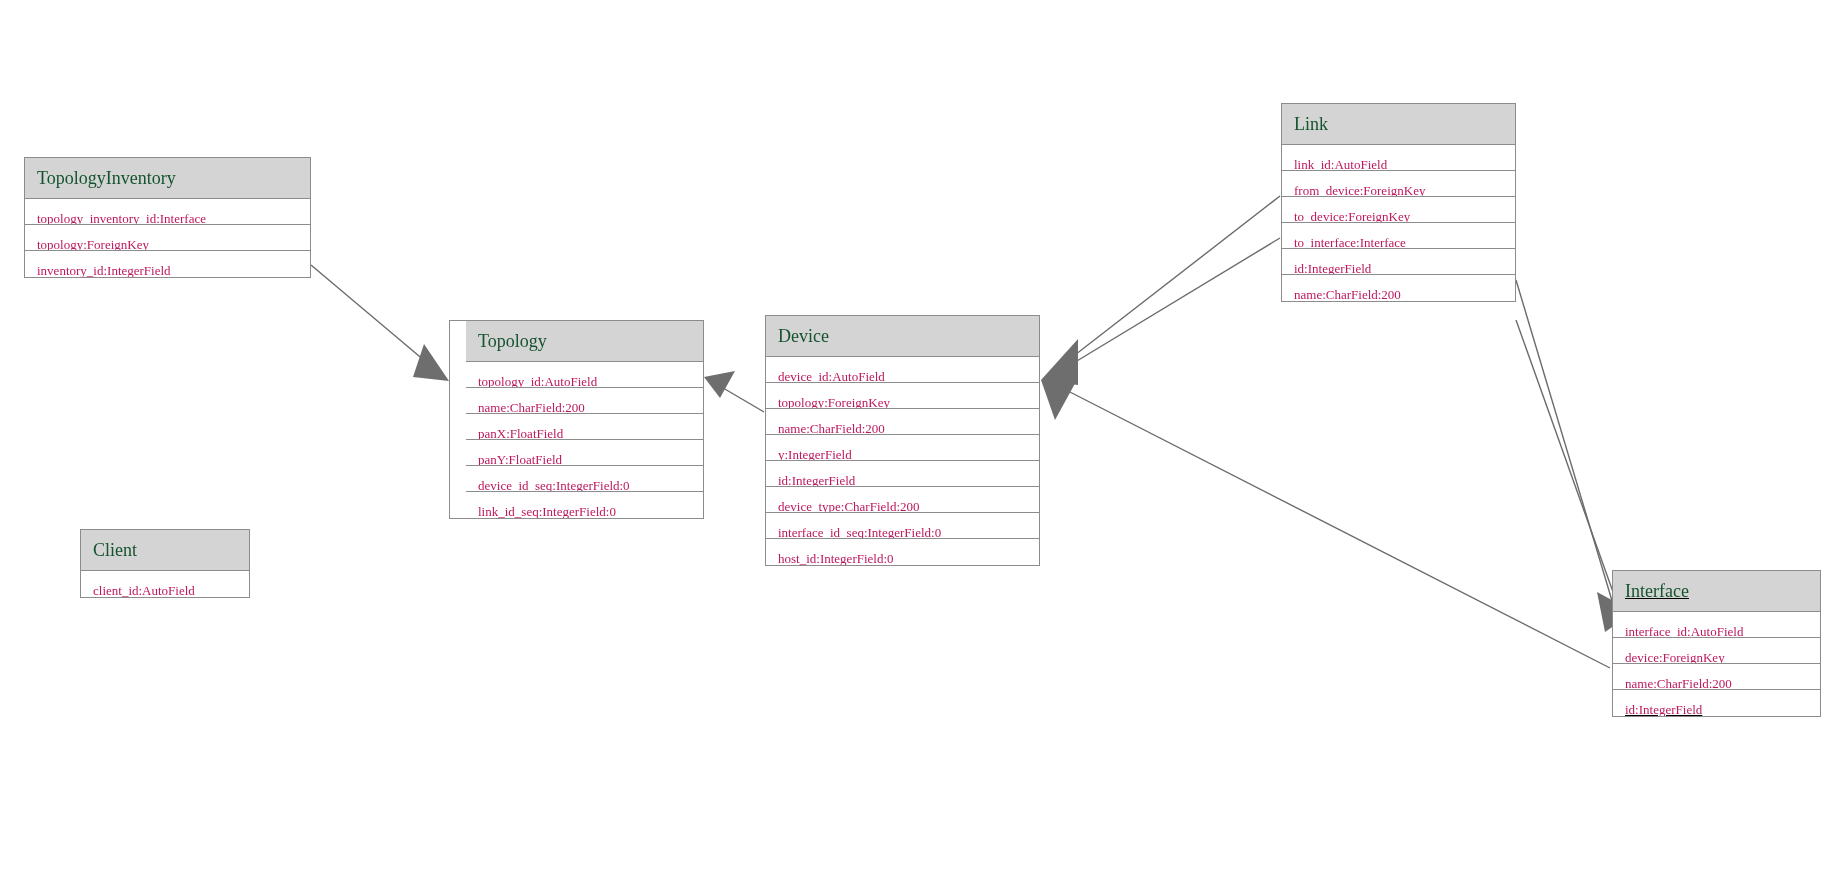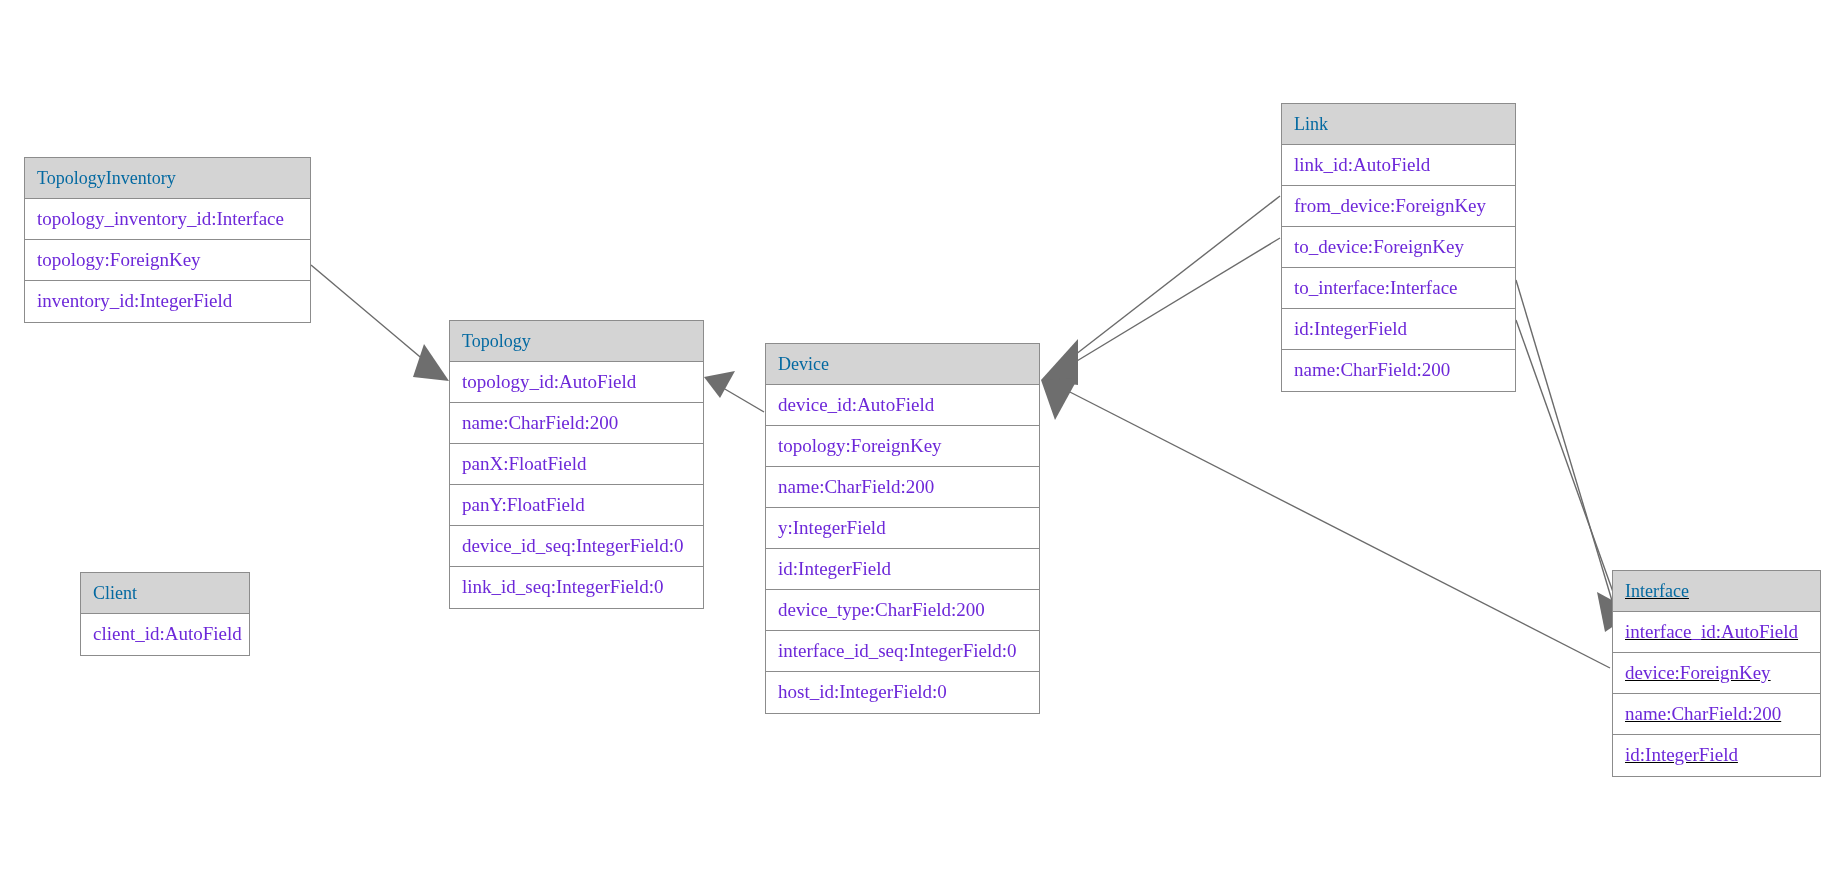--- a/index.html
+++ b/index.html
@@ -28,38 +28,38 @@
   .entity {
     position: absolute;
     z-index: 2;
     box-sizing: border-box;
     border: 1px solid #8c8c8c;
     background: #ffffff;
   }
   .entity-header {
     box-sizing: border-box;
     background: #d4d4d4;
-    color: #0369a1;
+    color: #14532d;
     font-size: 18px;
     line-height: 40px;
     height: 41px;
     padding: 0 0 0 12px;
     border-bottom: 1px solid #8c8c8c;
     white-space: nowrap;
     overflow: hidden;
   }
   .entity-rows {
     display: block;
   }
   .entity-row {
     box-sizing: border-box;
-    height: 41px;
+    height: 26px;
     line-height: 40px;
-    color: #6d28d9;
-    font-size: 19px;
+    color: #be185d;
+    font-size: 13px;
     padding: 0 10px 0 12px;
     border-bottom: 1px solid #8c8c8c;
     white-space: nowrap;
     overflow: hidden;
   }
   .entity-row:last-child {
     border-bottom: none;
   }
 </style>
 </head>
@@ -114,40 +114,40 @@
 
   <div class="entity" style="left: 24px; top: 157px; width: 287px;">
     <div class="entity-header">TopologyInventory</div>
     <div class="entity-rows">
       <div class="entity-row">topology_inventory_id:Interface</div>
       <div class="entity-row">topology:ForeignKey</div>
       <div class="entity-row">inventory_id:IntegerField</div>
     </div>
   </div>
 
-  <div class="entity" style="left: 80px; top: 529px; width: 170px; margin-top: 43px;">
+  <div class="entity" style="left: 80px; top: 529px; width: 170px;">
     <div class="entity-header">Client</div>
     <div class="entity-rows">
       <div class="entity-row">client_id:AutoField</div>
     </div>
   </div>
 
-  <div class="entity" style="left: 449px; top: 320px; width: 255px;">
+  <div class="entity" style="left: 449px; top: 320px; width: 255px; padding-left: 16px;">
     <div class="entity-header">Topology</div>
     <div class="entity-rows">
       <div class="entity-row">topology_id:AutoField</div>
       <div class="entity-row">name:CharField:200</div>
       <div class="entity-row">panX:FloatField</div>
       <div class="entity-row">panY:FloatField</div>
       <div class="entity-row">device_id_seq:IntegerField:0</div>
       <div class="entity-row">link_id_seq:IntegerField:0</div>
     </div>
   </div>
 
-  <div class="entity" style="left: 765px; top: 315px; width: 275px; margin-top: 28px;">
+  <div class="entity" style="left: 765px; top: 315px; width: 275px;">
     <div class="entity-header">Device</div>
     <div class="entity-rows">
       <div class="entity-row">device_id:AutoField</div>
       <div class="entity-row">topology:ForeignKey</div>
       <div class="entity-row">name:CharField:200</div>
       <div class="entity-row">y:IntegerField</div>
       <div class="entity-row">id:IntegerField</div>
       <div class="entity-row">device_type:CharField:200</div>
       <div class="entity-row">interface_id_seq:IntegerField:0</div>
       <div class="entity-row">host_id:IntegerField:0</div>

